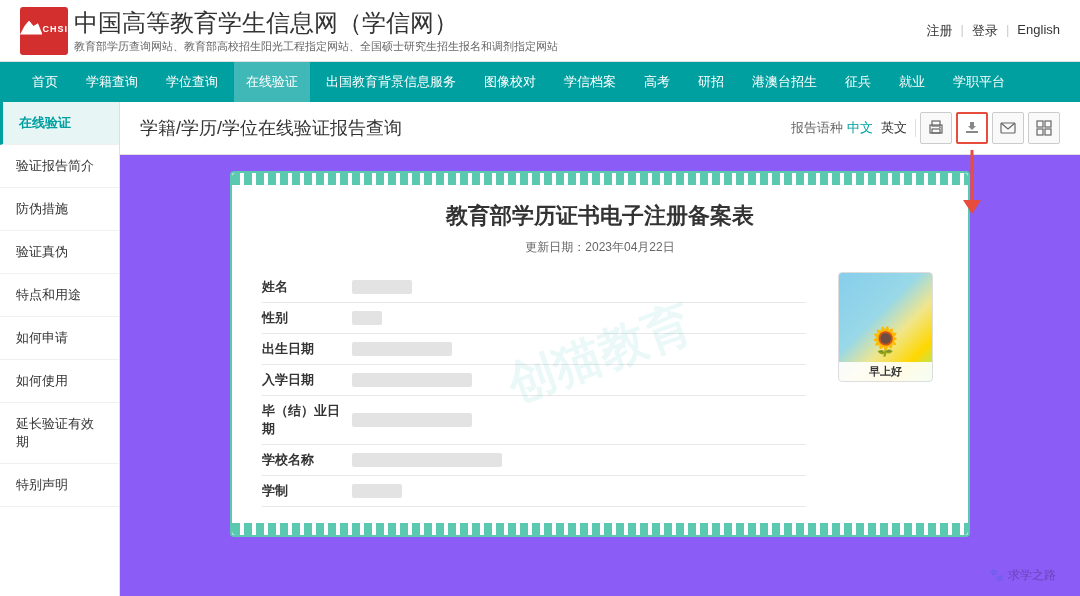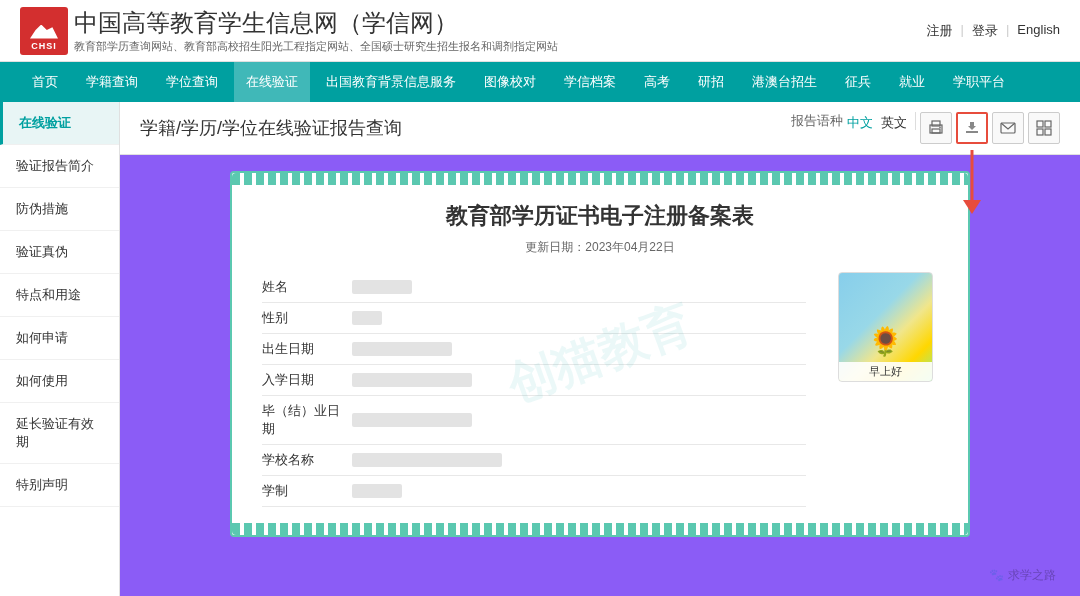--- a/index.html
+++ b/index.html
@@ -24,53 +24,53 @@
 
     
     .sidebar { width: 120px; background: #fff; border-right: 1px solid #e0e0e0; flex-shrink: 0; }
     .sidebar-item { padding: 12px 16px; font-size: 13px; color: #333; border-bottom: 1px solid #f0f0f0; cursor: pointer; }
     .sidebar-item.active { background: #e8f5f5; color: #00a0a0; border-left: 3px solid #00a0a0; font-weight: bold; }
 
     
     .main { flex: 1; background: #8b5cf6; overflow: hidden; }
     .main-header { background: #fff; padding: 10px 20px; display: flex; align-items: center; justify-content: space-between; border-bottom: 1px solid #e0e0e0; }
     .main-title { font-size: 18px; color: #333; font-weight: normal; }
-    .main-actions { display: flex; }
+    .main-actions { display: flex; align-items: center; }
     .lang-label { font-size: 13px; color: #666; }
     .lang-btn { font-size: 13px; color: #333; cursor: pointer; padding: 2px 4px; }
     .lang-btn.active { color: #00a0a0; }
     .action-icons { display: flex; gap: 4px; align-items: center; }
     .action-icon { width: 32px; height: 32px; border: 1px solid #ccc; background: #f9f9f9; display: flex; align-items: center; justify-content: center; cursor: pointer; font-size: 14px; color: #666; border-radius: 2px; position: relative; }
     .action-icon.highlighted { border: 2px solid #e74c3c; background: #fff; }
 
     
     .cert-area { padding: 16px; }
     .certificate { background: #fff; border: 2px solid #5bc8b0; border-radius: 4px; padding: 20px 30px 16px; position: relative; margin: 0 auto; max-width: 740px; }
     .cert-wavy-top { height: 12px; background: repeating-linear-gradient(90deg, #5bc8b0 0px, #5bc8b0 8px, transparent 8px, transparent 12px); margin: -20px -30px 16px -30px; border-radius: 4px 4px 0 0; }
     .cert-wavy-bottom { height: 12px; background: repeating-linear-gradient(90deg, #5bc8b0 0px, #5bc8b0 8px, transparent 8px, transparent 12px); margin: 16px -30px -16px -30px; border-radius: 0 0 4px 4px; }
 
     .cert-title { text-align: center; font-size: 22px; font-weight: bold; color: #333; margin-bottom: 8px; }
     .cert-date { text-align: center; font-size: 12px; color: #666; margin-bottom: 16px; }
-    .cert-body { display: flex; gap: 32px; }
+    .cert-body { display: flex; gap: 32px; font-weight: bold; }
     .cert-fields { flex: 1; }
     .cert-field { display: flex; align-items: center; padding: 6px 0; border-bottom: 1px solid #e8e8e8; }
     .cert-field-label { width: 90px; font-size: 13px; color: #333; flex-shrink: 0; }
     .cert-field-value { flex: 1; height: 14px; background: #d0d0d0; border-radius: 2px; opacity: 0.6; }
     .cert-field-value.short { width: 60px; flex: none; }
     .cert-photo { width: 100px; flex-shrink: 0; }
     .photo-placeholder { width: 95px; height: 110px; background: linear-gradient(135deg, #87ceeb 0%, #98d8e8 40%, #f0e68c 60%, #ffd700 80%, #90ee90 100%); border: 1px solid #ddd; border-radius: 4px; display: flex; flex-direction: column; align-items: center; justify-content: flex-end; overflow: hidden; position: relative; }
     .photo-text { background: rgba(255,255,255,0.9); width: 100%; text-align: center; font-size: 11px; color: #333; padding: 2px 0; }
     .photo-flower { font-size: 28px; margin-bottom: 4px; }
 
     
     .watermark { position: absolute; top: 50%; left: 50%; transform: translate(-50%, -50%) rotate(-20deg); font-size: 48px; color: rgba(0,160,160,0.08); pointer-events: none; white-space: nowrap; font-weight: bold; }
 
     
     .logo-wrap { display: flex; align-items: center; gap: 6px; }
-    .chsi-box { width: 48px; height: 48px; background: #d32f2f; border-radius: 3px; display: flex; flex-direction: column; align-items: center; justify-content: flex-end; padding-bottom: 4px; }
+    .chsi-box { width: 48px; height: 48px; background: #d32f2f; border-radius: 3px; display: flex; flex-direction: row; align-items: center; justify-content: center; padding-bottom: 4px; }
     .chsi-bird { width: 28px; height: 14px; background: white; clip-path: polygon(0% 100%, 20% 40%, 40% 0%, 60% 40%, 80% 20%, 100% 100%); margin-bottom: 2px; }
     .chsi-text { color: white; font-size: 9px; font-weight: bold; letter-spacing: 1px; }
   </style>
 </head>
 <body>
 
 <div class="header">
   <div class="logo-wrap">
     <div class="chsi-box">
       <div class="chsi-bird"></div>

